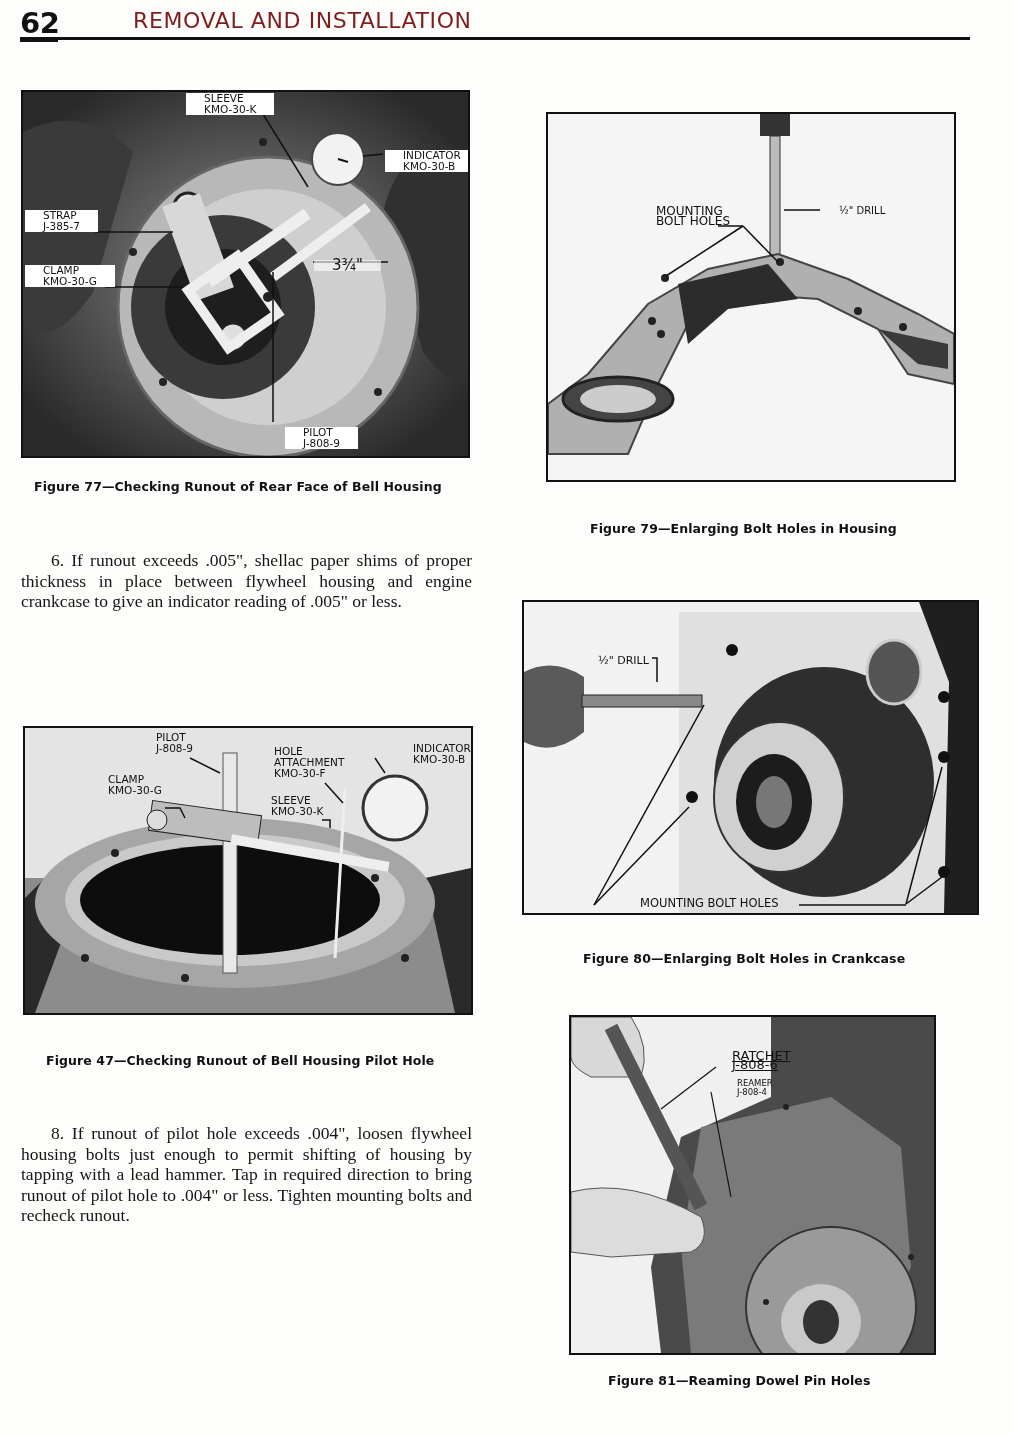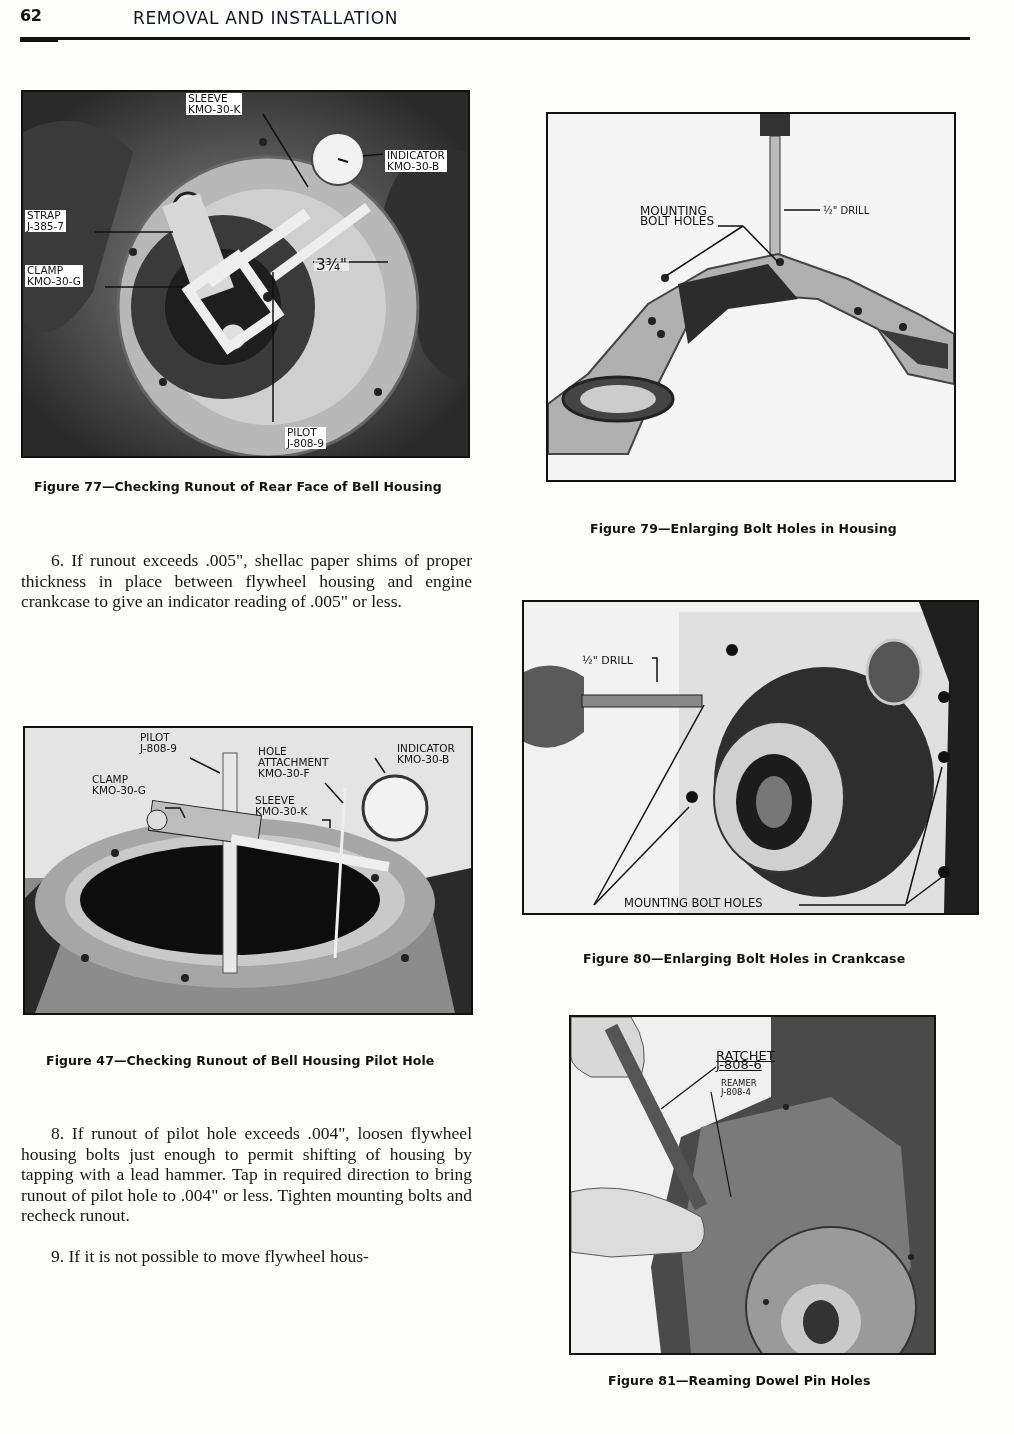--- a/index.html
+++ b/index.html
@@ -3,43 +3,43 @@
 <meta charset="utf-8">
 <style>
   html, body { margin: 0; padding: 0; background: #fdfdfb; }
   body {
     width: 1014px; height: 1434px; position: relative; overflow: hidden;
     font-family: "Liberation Serif", serif; color: #1a1a1a;
   }
   .abs { position: absolute; }
   .header-num {
     left: 20px; top: 6px; font-family: "DejaVu Sans", sans-serif;
-    font-weight: bold; font-size: 16px; letter-spacing: -0.5px; color: #111;
+    font-weight: bold; font-size: 29px; letter-spacing: -0.5px; color: #111;
   }
   .header-title {
     left: 133px; top: 8px; font-family: "DejaVu Sans", sans-serif;
-    font-size: 17px; letter-spacing: 0.6px; color: #0f172a;
+    font-size: 22px; letter-spacing: 0.6px; color: #7f1d1d;
   }
   .header-rule { left: 20px; top: 37px; width: 950px; height: 3px; background: #111; }
   .header-num-rule { left: 20px; top: 40px; width: 38px; height: 2px; background: #111; }
 
   .figure { border: 2px solid #111; overflow: hidden; }
   .caption {
     font-family: "DejaVu Sans", sans-serif; font-weight: bold;
     font-size: 12.5px; color: #111; white-space: nowrap; letter-spacing: 0.1px;
   }
   .body-text {
     font-size: 17.5px; line-height: 20.6px; text-align: justify;
     width: 451px; left: 21px; color: #151515;
   }
   .body-text p { margin: 0; }
   .indent { text-indent: 30px; }
   .label {
     font-family: "DejaVu Sans", sans-serif; font-size: 10.5px; line-height: 11px;
-    color: #111; background: #fff; padding: 0 2px; white-space: pre;
+    color: #111; background: #fff; padding: 0 18px; white-space: pre;
   }
   .label.plain { background: transparent; }
   svg { display: block; }
 </style>
 </head>
 <body>
 
 <div class="abs header-num">62</div>
 <div class="abs header-title">REMOVAL AND INSTALLATION</div>
 <div class="abs header-rule"></div>
@@ -142,21 +142,20 @@
 KMO-30-B</div>
   <div class="abs label plain" style="left:65px; top:46px;">CLAMP
 KMO-30-G</div>
   <div class="abs label plain" style="left:228px; top:67px;">SLEEVE
 KMO-30-K</div>
 </div>
 <div class="abs caption" style="left:46px; top:1053px;">Figure 47—Checking Runout of Bell Housing Pilot Hole</div>
 
 <div class="abs body-text" style="top:1103px;">
   <p class="indent" style="margin-top:20px;">8. If runout of pilot hole exceeds .004", loosen flywheel housing bolts just enough to permit shifting of housing by tapping with a lead hammer. Tap in required direction to bring runout of pilot hole to .004" or less. Tighten mounting bolts and recheck runout.</p>
-  <p class="indent" style="margin-top:20px;">9. If it is not possible to move flywheel hous-</p>
 </div>
 
 <div class="abs figure" style="left:546px; top:112px; width:406px; height:366px; background:#f4f4f4;">
   <svg width="406" height="366" viewBox="0 0 406 366">
     <rect width="406" height="366" fill="#f5f5f5"></rect>
     <rect x="212" y="0" width="30" height="22" fill="#333"></rect>
     <rect x="222" y="22" width="10" height="125" fill="#bbb" stroke="#333"></rect>
     <path d="M40,260 L100,190 L160,155 L230,140 L300,165 L370,200 L406,220 L406,270 L360,260 L330,215 L270,185 L200,180 L140,210 L110,270 L80,340 L0,340 L0,290Z" fill="#b0b0b0" stroke="#444" stroke-width="2"></path>
     <path d="M130,170 L220,150 L250,185 L180,195 L140,230Z" fill="#2c2c2c"></path>
     <path d="M330,215 L400,230 L400,255 L370,250Z" fill="#3a3a3a"></path>

